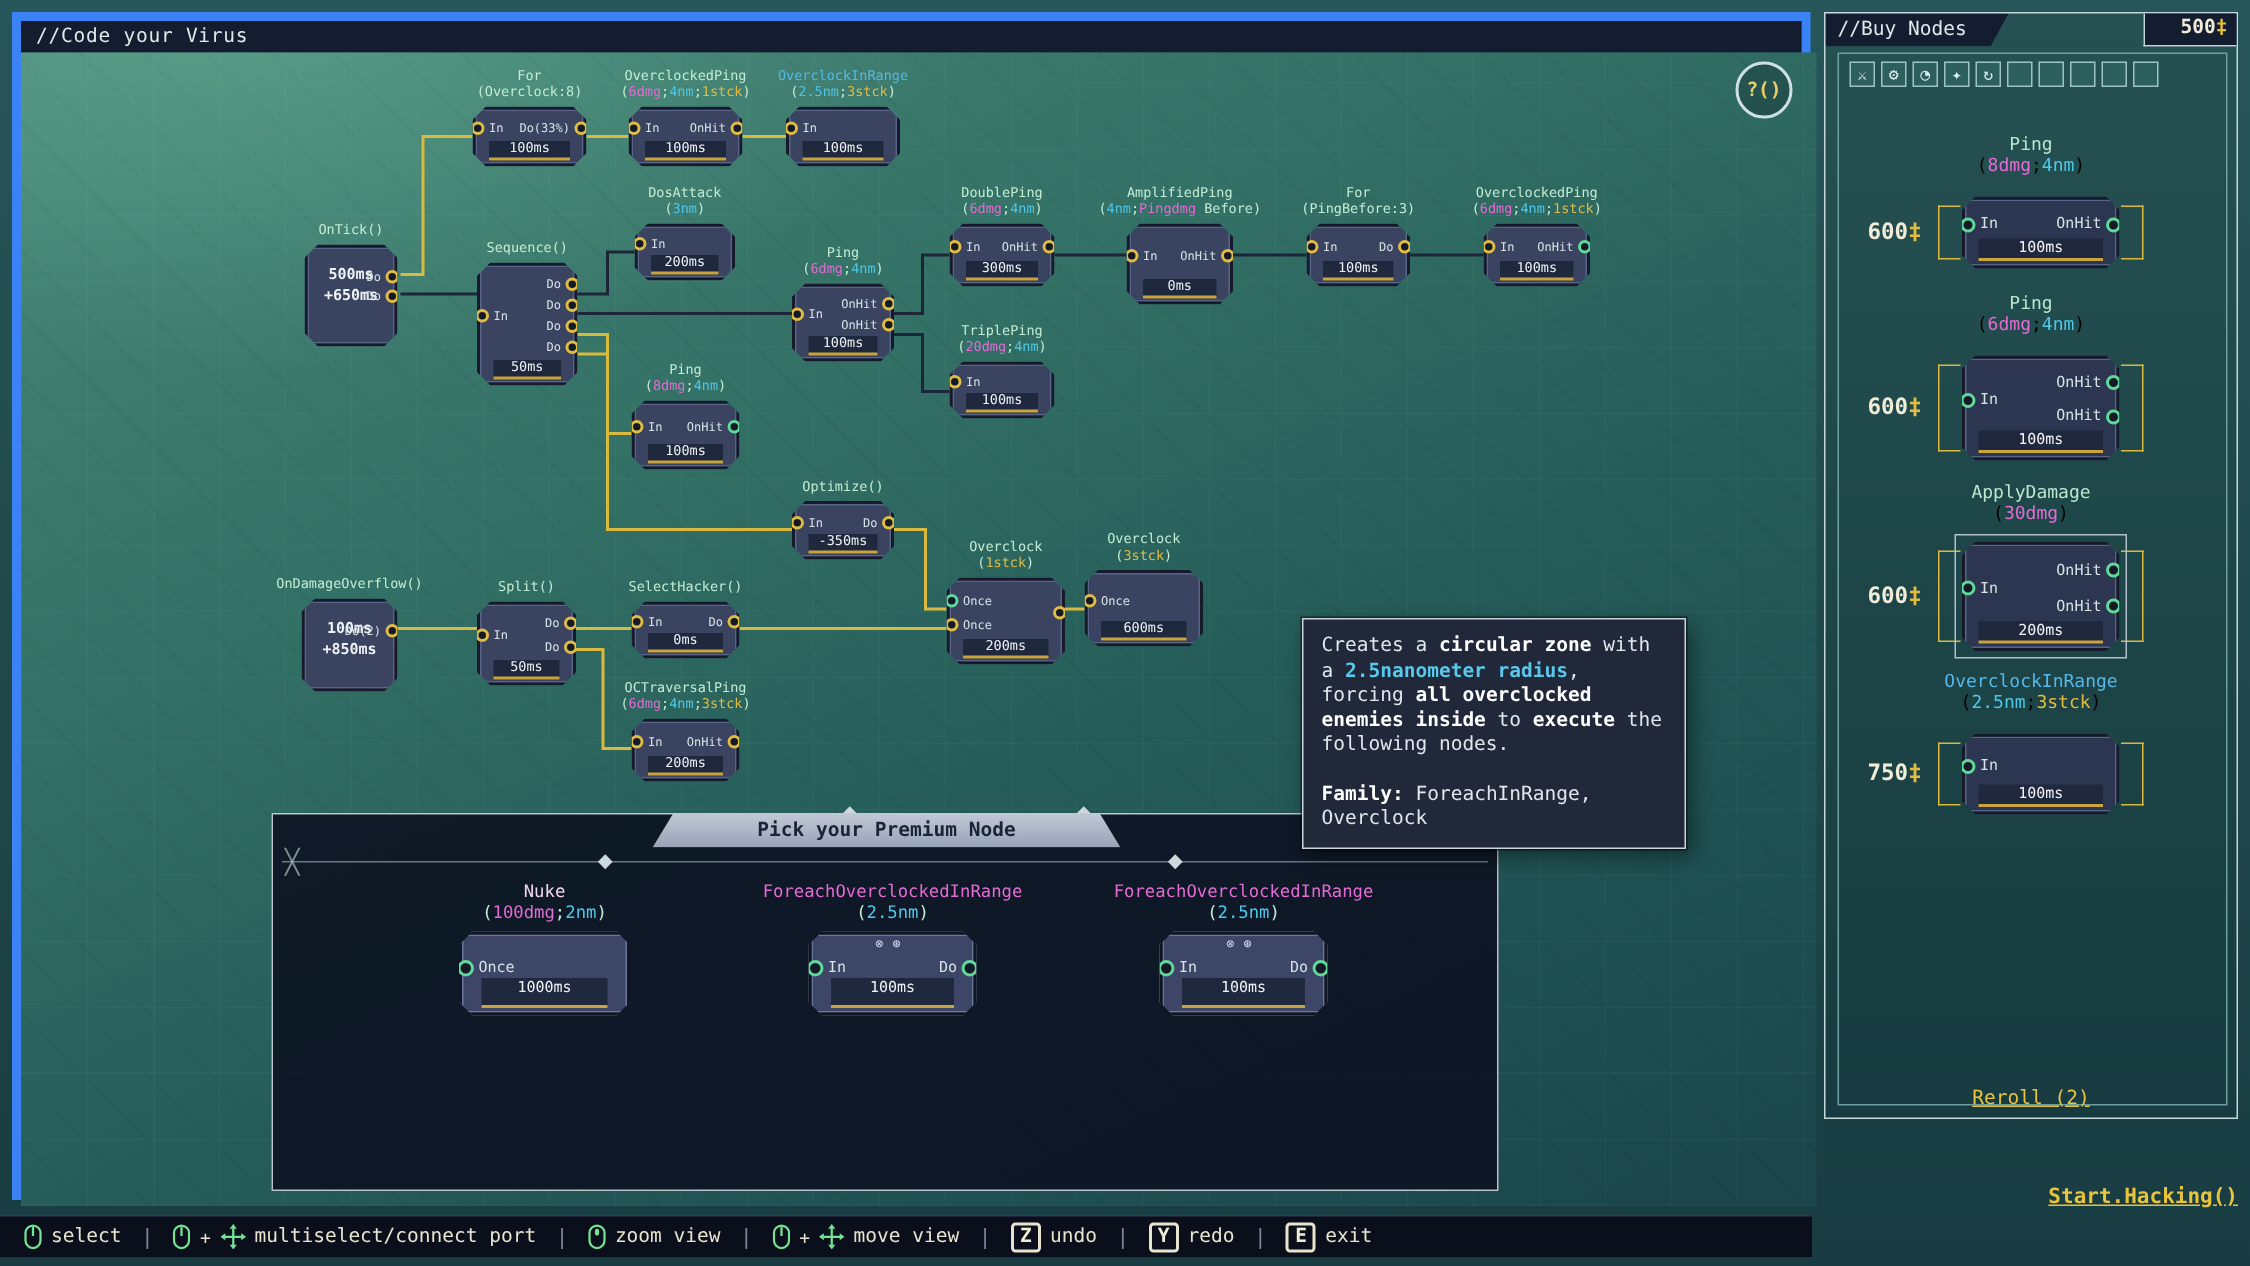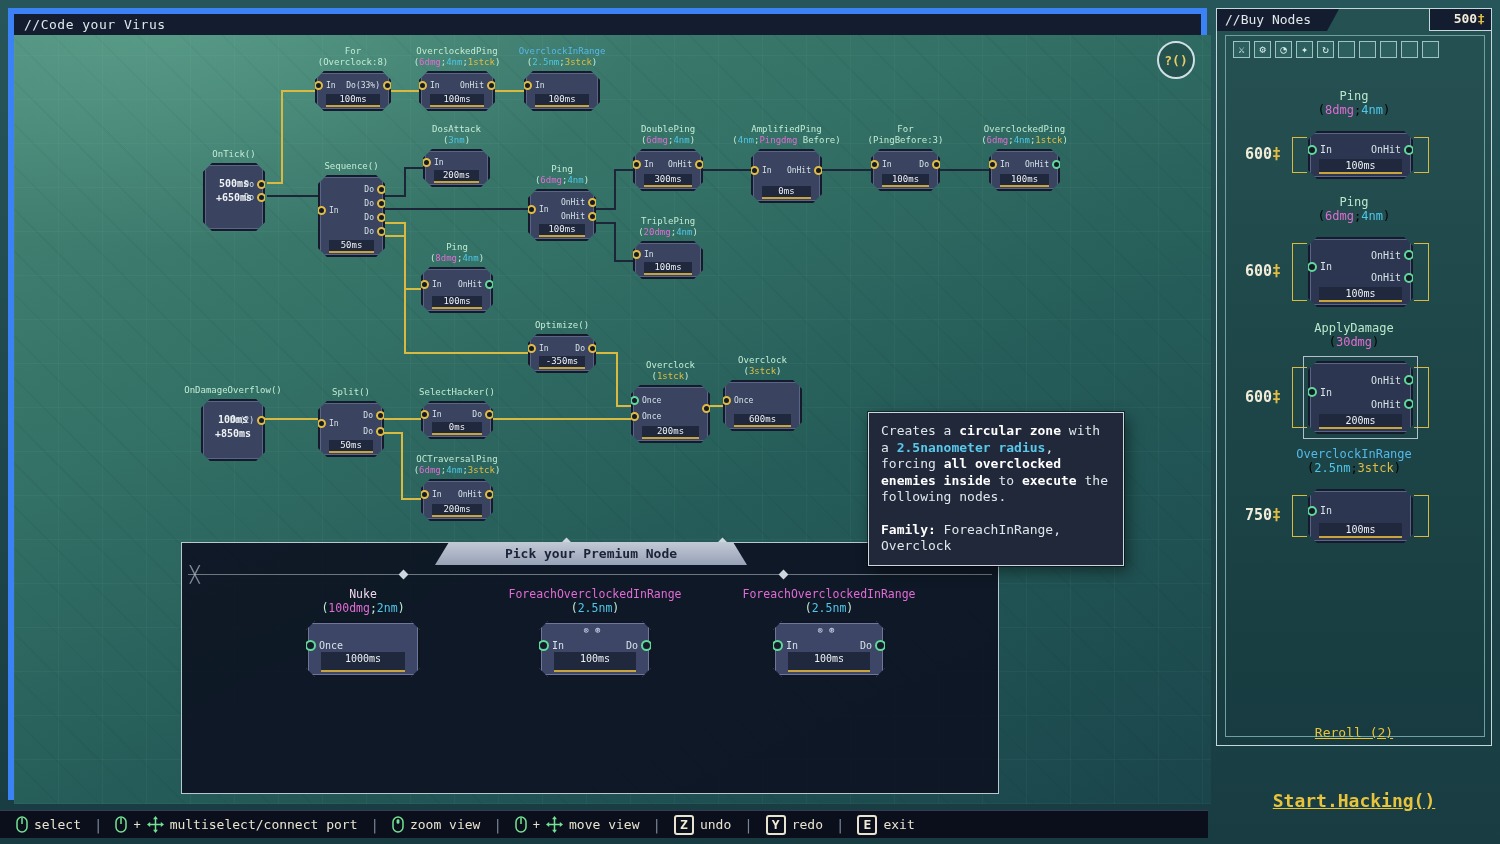--- a/index.html
+++ b/index.html
@@ -91,22 +91,22 @@
 .bnode .dot{width:10px;height:10px}
 .bnode .ntime{height:15px;font-size:10px;line-height:13px;bottom:3px}
 .bnode .nbody{background:#2d3650}
 .bnode.selected{outline:1px solid #b2bfcc;outline-offset:4px}
 .bnode::before{content:"";position:absolute;left:-16px;top:6px;bottom:6px;width:14px;
  border:1.5px solid #d9b93f;border-right:none;z-index:-1}
 .bnode::after{content:"";position:absolute;right:-16px;top:6px;bottom:6px;width:14px;
  border:1.5px solid #d9b93f;border-left:none;z-index:-1}
 #reroll{position:absolute;left:0;width:100%;top:716px;text-align:center;color:#e8c33c;font-size:13px;
  text-decoration:underline;cursor:pointer;z-index:4}
-#start-hacking{position:absolute;left:1216px;top:790px;width:276px;text-align:center;color:#e8c33c;
- font-size:18px;font-weight:bold;text-decoration:underline;cursor:pointer}
+#start-hacking{position:absolute;left:1216px;top:790px;width:276px;text-align:right;color:#e8c33c;
+ font-size:14px;font-weight:bold;text-decoration:underline;cursor:pointer}
 
 
 #bottom-bar{position:absolute;left:0;top:810px;width:1208px;height:28px;background:#0b0f1b;
  border-top:1px solid #343c55;display:flex;align-items:center;padding-left:16px}
 .bbitem{display:flex;align-items:center;gap:6px;color:#e8e4d0;font-size:13px}
 .bbdiv{color:#7a8498;margin:0 13px;font-size:14px}
 .kbox{width:20px;height:20px;border:2px solid #e8e4cf;border-radius:3px;color:#f0ecd8;font-weight:bold;
  font-size:13px;display:flex;align-items:center;justify-content:center}
 .plus{color:#e8e4d0;font-size:12px}
 </style>

